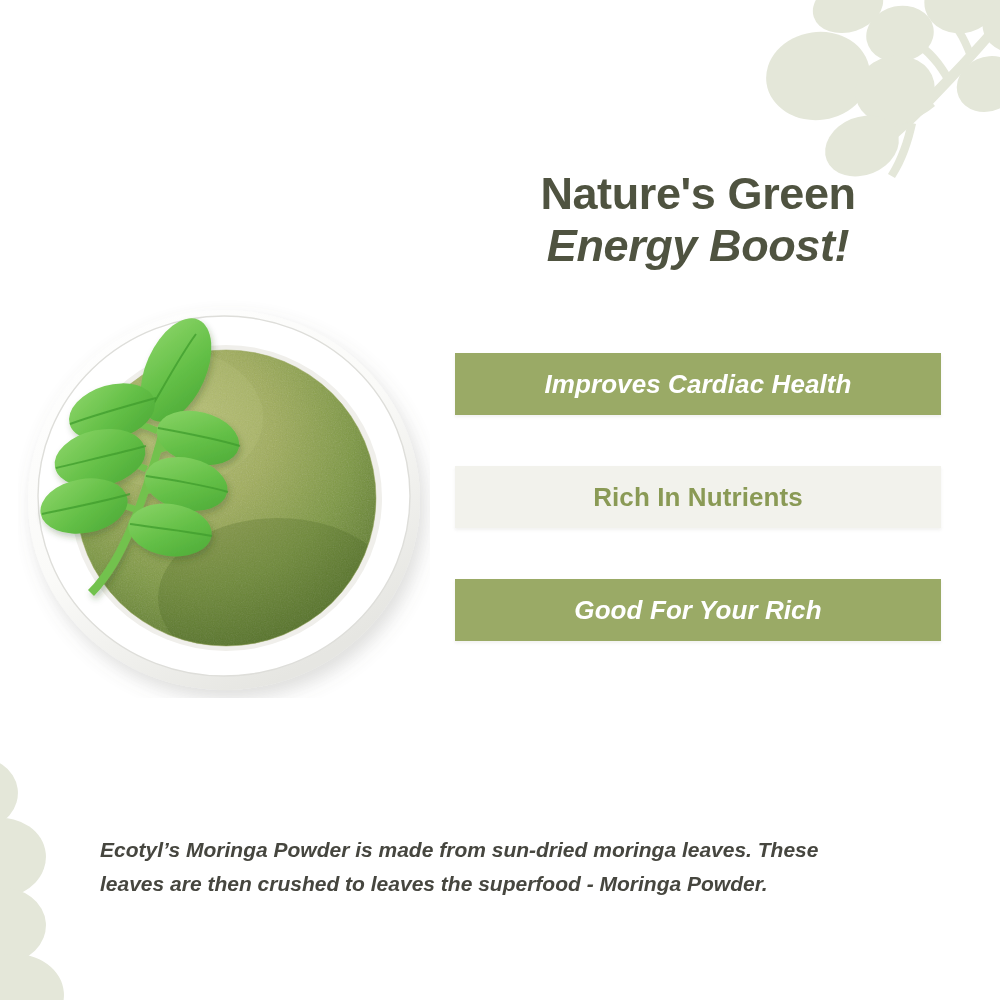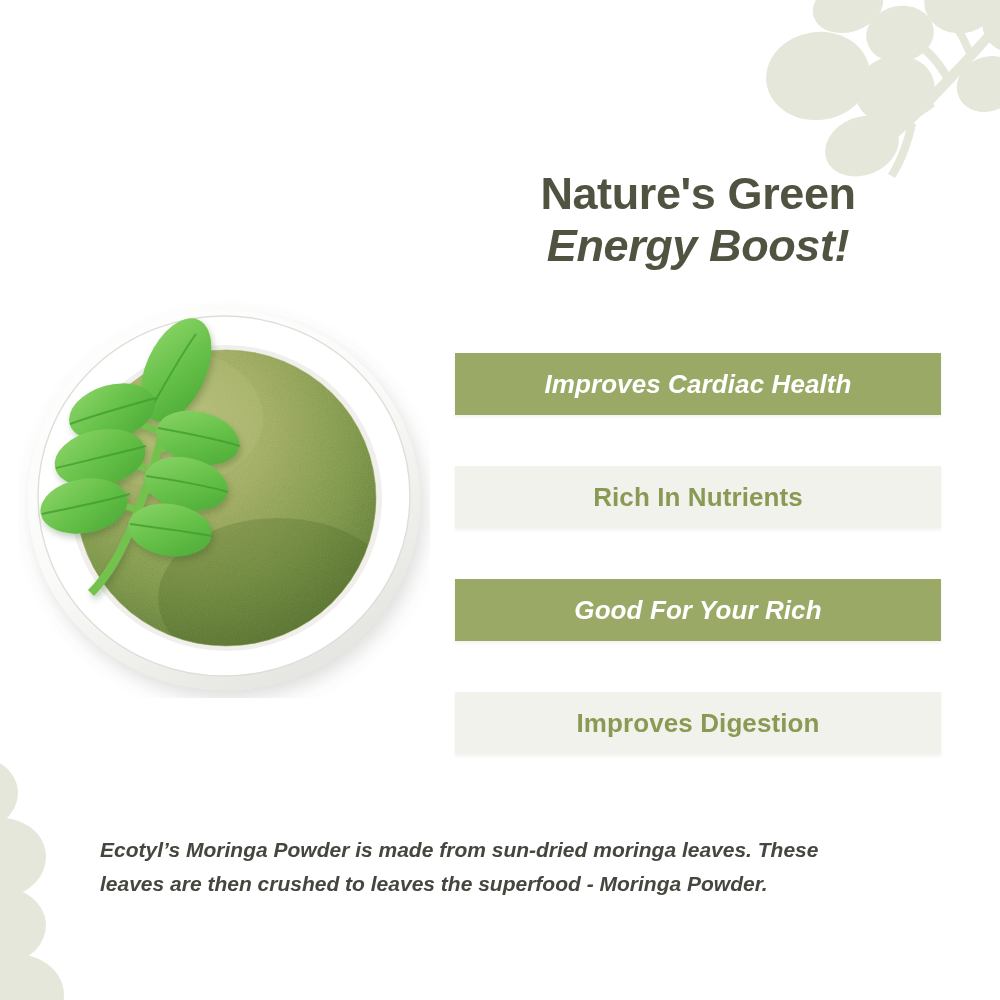--- a/index.html
+++ b/index.html
@@ -275,23 +275,20 @@
     </div>
 
     <div class="benefit-row hollow">
       <span class="benefit-label">Rich In Nutrients</span>
     </div>
 
     <div class="benefit-row filled">
       <span class="benefit-label">Good For Your Rich</span>
     </div>
 
-    <div class="benefit-row hollow">
-      <span class="benefit-label">Improves Digestion</span>
-    </div>
 
   </div>
 
   <p id="caption">
     <span class="cl">Ecotyl’s Moringa Powder is made from sun-dried moringa leaves. These</span>
     <span class="cl">leaves are then crushed to leaves the superfood - Moringa Powder.</span>
   </p>
 
 </div>
 

